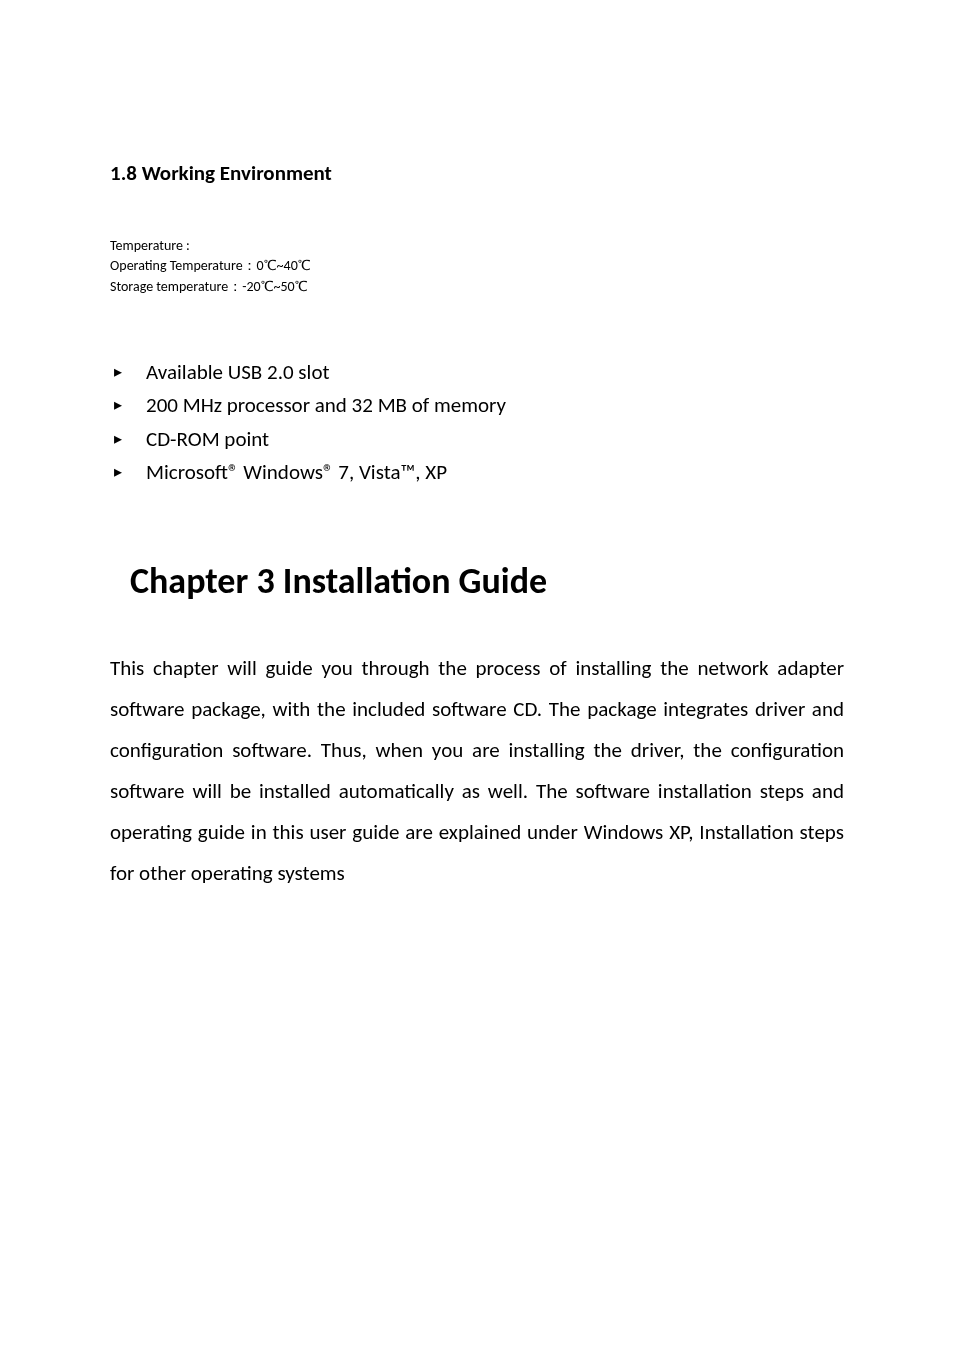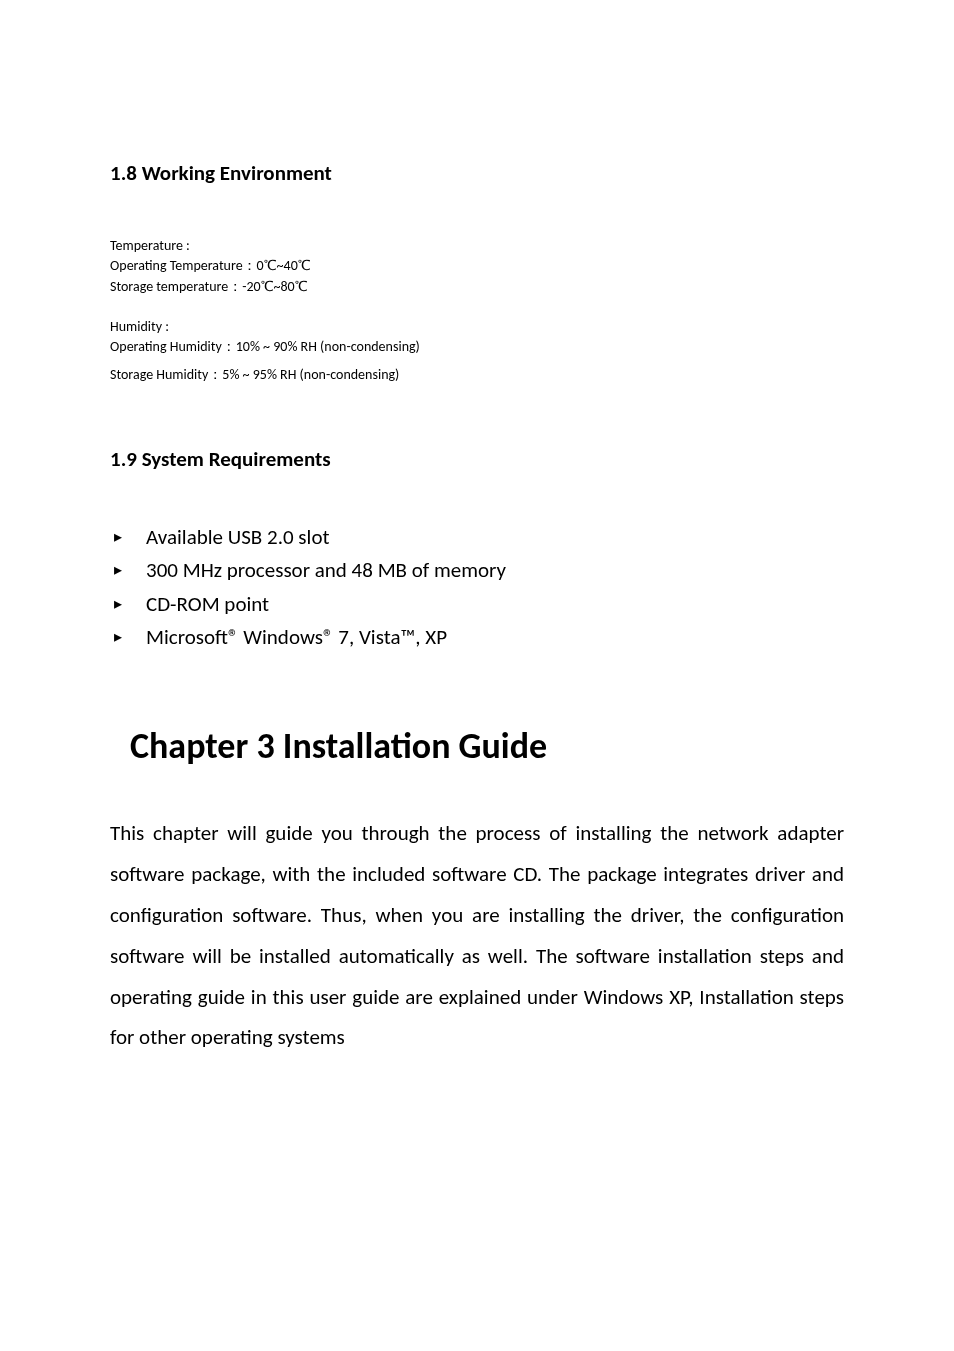--- a/index.html
+++ b/index.html
@@ -72,36 +72,30 @@
   </style>
 </head>
 <body>
 
 <div>
   <div class="section-heading">1.8 Working Environment</div>
 
   <div class="body-text block">
     <div>Temperature :</div>
     <div>Operating Temperature：0℃~40℃</div>
-    <div>Storage temperature：-20℃~80℃</div>
+    <div>Storage temperature：-20℃~50℃</div>
   </div>
 
-  <div class="body-text">
-    <div>Humidity :</div>
-    <div>Operating Humidity：10% ~ 90% RH (non-condensing)</div>
-    <div class="storage-humidity">Storage Humidity：5% ~ 95% RH (non-condensing)</div>
-  </div>
 </div>
 
 <div class="section-gap">
-  <div class="section-heading">1.9 System Requirements</div>
 
   <ul class="list">
     <li>Available USB 2.0 slot</li>
-    <li>300 MHz processor and 48 MB of memory</li>
+    <li>200 MHz processor and 32 MB of memory</li>
     <li>CD-ROM point</li>
     <li>Microsoft® Windows® 7, Vista™, XP</li>
   </ul>
 </div>
 
 <div>
   <div class="chapter-title">Chapter 3 Installation Guide</div>
   <div class="justified">This chapter will guide you through the process of installing the network adapter software package, with the included software CD. The package integrates driver and configuration software. Thus, when you are installing the driver, the configuration software will be installed automatically as well. The software installation steps and operating guide in this user guide are explained under Windows XP, Installation steps for other operating systems</div>
 </div>
 

